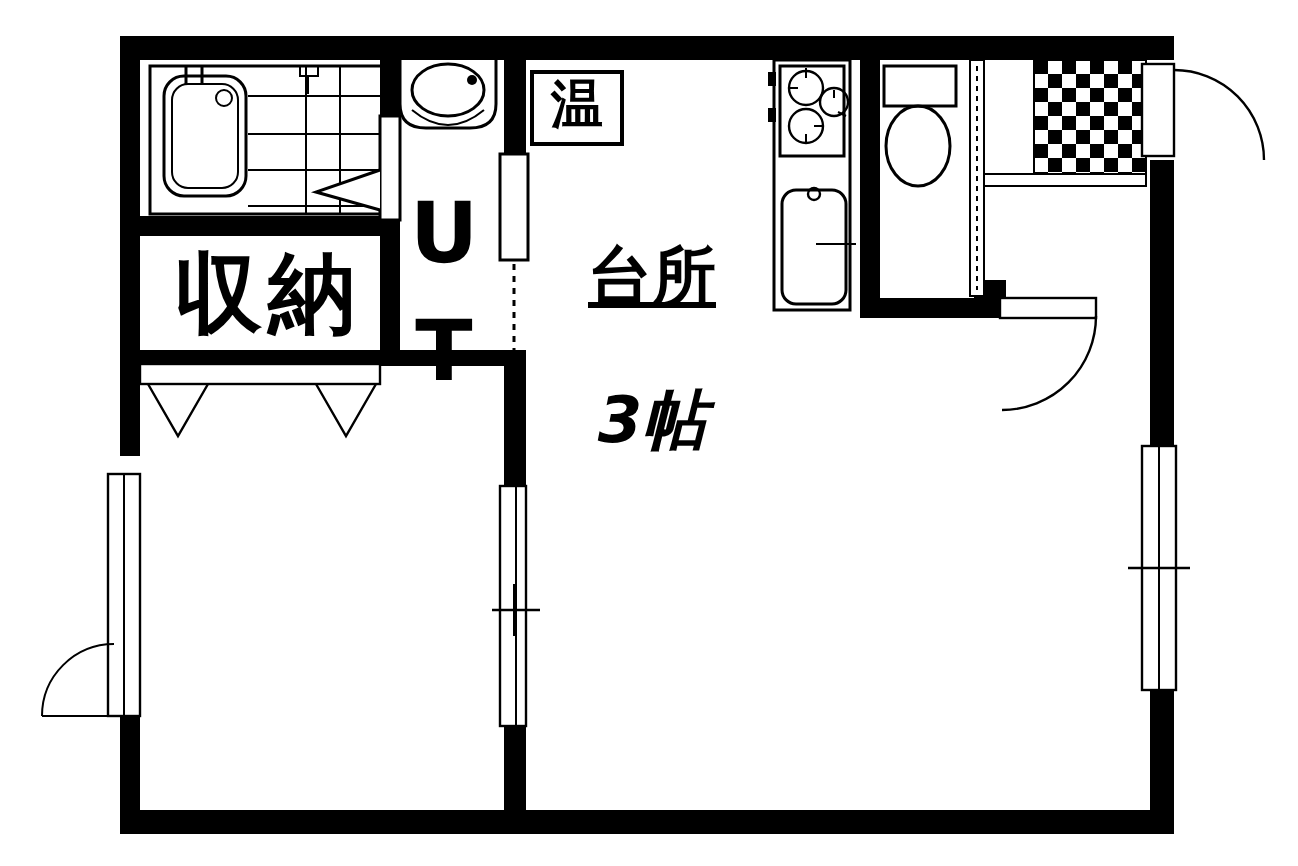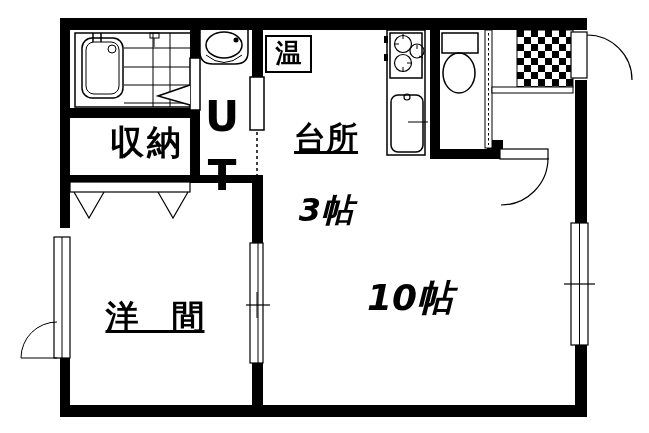--- a/index.html
+++ b/index.html
@@ -14,21 +14,21 @@
   .label{
     position:absolute;
     color:#000;
     font-weight:bold;
     text-align:center;
     white-space:pre-line;
     line-height:1.08;
   }
   .room-name{display:block;text-decoration:underline;}
   .room-size{display:block;font-style:italic;}
-  #storage-label{left:83px;top:124px;width:128px;font-size:34px;letter-spacing:3px;}
+  #storage-label{left:70px;top:124px;width:128px;font-size:44px;letter-spacing:3px;}
   #ut-label{left:205px;top:87px;width:34px;font-size:42px;line-height:59px;word-break:break-all;}
   #heater-label{
     left:265px;top:35px;width:47px;height:38px;
     border:2px solid #000;box-sizing:border-box;
     font-size:26px;line-height:33px;
   }
   #kitchen-label{left:270px;top:84px;width:112px;font-size:32px;line-height:36px;}
   #living-label{left:350px;top:236px;width:120px;font-size:36px;line-height:41px;}
   #western-label{left:78px;top:260px;width:154px;font-size:33px;line-height:38px;}
 </style>
@@ -184,20 +184,18 @@
   <div class="label" id="ut-label">UT</div>
 
   <div class="label" id="heater-label">温</div>
 
   <div class="label" id="kitchen-label">
     <span class="room-name">台所</span>
     <span class="room-size">3帖</span>
   </div>
 
   <div class="label" id="living-label">
-    <span class="room-size">10帖</span>
   </div>
 
   <div class="label" id="western-label">
-    <span class="room-name">洋　間</span>
   </div>
 
 </div>
 
 </body></html>

